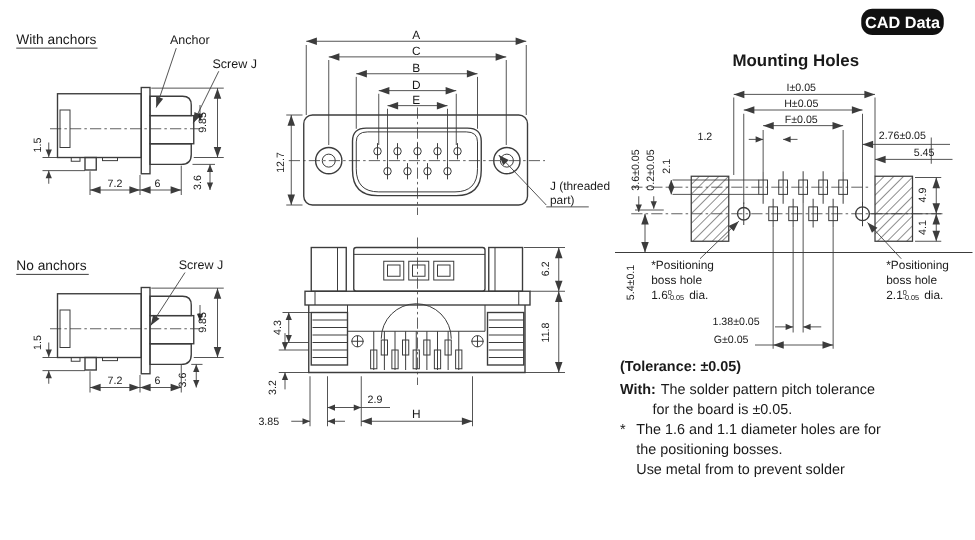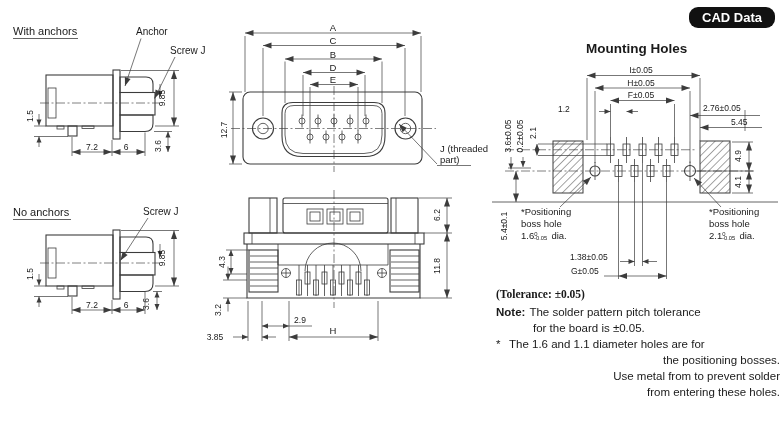--- a/index.html
+++ b/index.html
@@ -8,30 +8,30 @@
   svg{position:absolute;left:0;top:0;}
   svg text{font-family:"Liberation Sans",sans-serif;fill:#1a1a1a;font-size:8.5px;}
   .o1{fill:none;stroke:#3c3c3c;stroke-width:1.1;}
   .o2{fill:none;stroke:#3c3c3c;stroke-width:0.8;}
   .dm{fill:none;stroke:#3c3c3c;stroke-width:0.7;}
   .cl{fill:none;stroke:#3c3c3c;stroke-width:0.65;stroke-dasharray:9 2.5 2 2.5;}
   .t9{font-size:9.5px;}
   .t10{font-size:10px;}
   .t11{font-size:11px;}
   .mh-title{font-size:13.5px;font-weight:bold;}
-  .badge{position:absolute;left:689px;top:7px;width:86px;height:21px;background:#111111;color:#ffffff;
+  .badge{position:absolute;left:689px;top:7px;width:66px;height:21px;background:#111111;color:#ffffff;
          border-radius:9px;display:flex;align-items:center;justify-content:center;
          font-size:13px;font-weight:bold;cursor:pointer;}
   .notes{position:absolute;left:496px;top:286px;width:284px;font-size:11.5px;line-height:16px;}
-  .notes .tol{font-weight:bold;margin-bottom:2px;font-family:Liberation Serif, serif;}
+  .notes .tol{font-weight:bold;margin-bottom:2px;}
   .note-row .lbl{font-weight:bold;margin-right:4px;}
-  .note-cont{margin-left:37px;}
+  .note-cont{margin-left:26px;}
   .star-row{display:flex;}
   .star-row .star{width:13px;flex:0 0 13px;}
-  .star-cont{margin-left:13px;text-align:right;}
+  .star-cont{margin-left:13px;}
 </style>
 </head>
 <body>
 
 <div class="canvas">
 
 <svg width="780" height="432" viewBox="0 0 780 432">
   <defs>
     <marker id="ar" markerWidth="9.5" markerHeight="7" refX="9" refY="3.5" orient="auto-start-reverse" markerUnits="userSpaceOnUse">
       <path d="M0.5,0.5 L9,3.5 L0.5,6.5 Z" fill="#3c3c3c"></path>
@@ -329,24 +329,23 @@
     <path class="dm" d="M618.5,276 H666.5" marker-start="url(#ar)" marker-end="url(#ar)"></path>
     <path class="dm" d="M604,276 H618.5"></path>
     <text x="571" y="274">G±0.05</text>
   </g>
 </svg>
 
   <div class="badge">CAD Data</div>
 
   <div class="notes">
     <div class="tol">(Tolerance: ±0.05)</div>
-    <div class="note-row"><span class="lbl">Note:</span><span>The solder pattern pitch tolerance</span></div>
+    <div class="note-row"><span class="lbl">With:</span><span>The solder pattern pitch tolerance</span></div>
     <div class="note-cont">for the board is ±0.05.</div>
     <div class="star-row">
         <span class="star">*</span>
         <span>The 1.6 and 1.1 diameter holes are for</span>
       </div>
     <div class="star-cont">the positioning bosses.</div>
     <div class="star-cont">Use metal from to prevent solder</div>
-    <div class="star-cont">from entering these holes.</div>
   </div>
 
 </div>
 
 </body></html>

